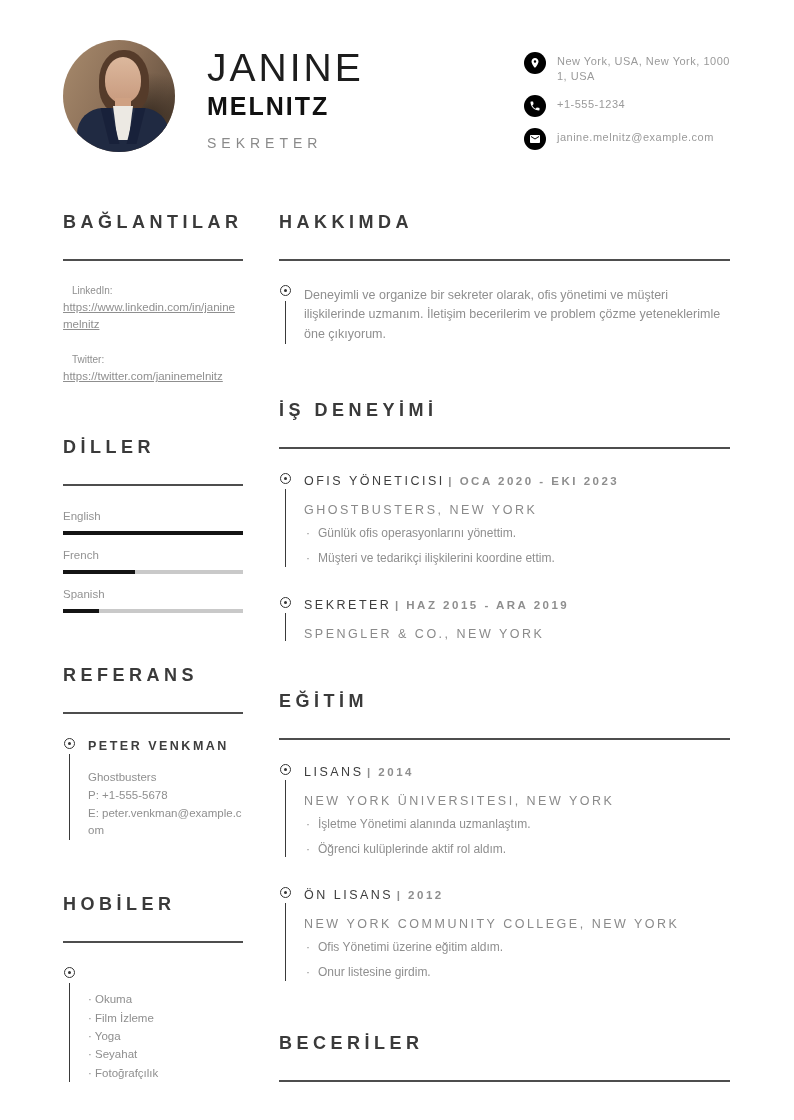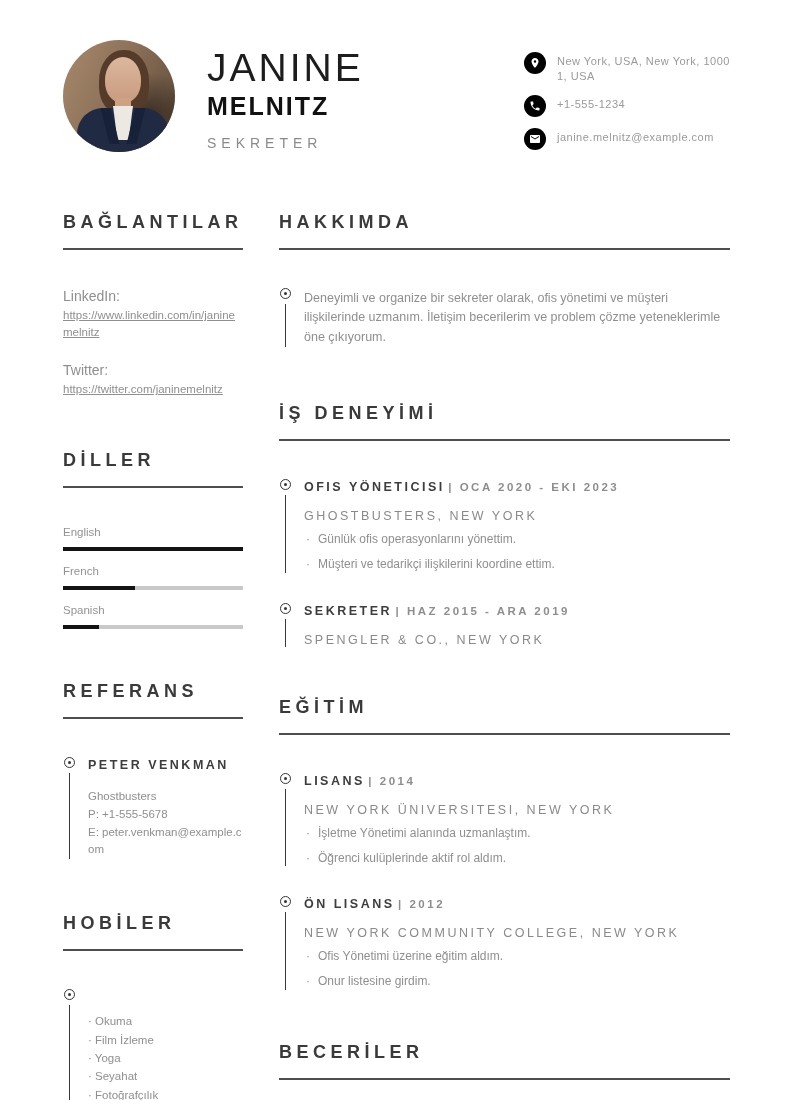--- a/index.html
+++ b/index.html
@@ -29,26 +29,26 @@
   .contact-row { display:flex; align-items:flex-start; }
   .cicon { flex:0 0 22px; width:22px; height:22px; border-radius:50%; background:#000; display:flex; align-items:center; justify-content:center; margin-right:11px; }
   .cicon svg { width:12px; height:12px; fill:#ffffff; }
   .ctext { font-size:11px; color:#9a9a9a; line-height:1.35; letter-spacing:0.5px; word-break:break-all; padding-top:2px; }
 
   
   .columns { display:flex; margin-top:60px; gap:36px; }
   .col-left  { flex:0 0 180px; width:180px; }
   .col-right { flex:1; min-width:0; }
 
-  section h2 { font-size:18px; font-weight:700; letter-spacing:4.5px; color:#3a3a3a; padding-bottom:15px; border-bottom:2px solid #4e4e4e; margin-bottom:38px; }
+  section h2 { font-size:18px; font-weight:700; letter-spacing:4.5px; color:#3a3a3a; padding-bottom:26px; border-bottom:2px solid #4e4e4e; margin-bottom:24px; }
 
   
   .sec-links { margin-bottom:52px; }
   .link-item { margin-bottom:22px; }
-  .link-label { font-size:14px; color:#8f8f8f; margin-bottom:3px; }
+  .link-label { font-size:10px; color:#8f8f8f; margin-bottom:3px;margin-left:9px; }
   .link-url { display:block; font-size:11.5px; color:#8f8f8f; text-decoration:underline; word-break:break-all; line-height:1.45; cursor:pointer; }
 
   .sec-langs { margin-bottom:52px; }
   .lang-row { margin-bottom:14px; }
   .lang-name { font-size:11.5px; color:#939393; margin-bottom:9px; }
   .lang-track { width:100%; height:4px; background:#c9c9c9; }
   .lang-fill { height:4px; background:#141414; }
 
   .sec-ref { margin-bottom:54px; }
   .entry { display:flex; }
@@ -66,21 +66,21 @@
   .hobby-list li::before { content:"· "; }
 
   
   .sec-about { margin-bottom:56px; }
   .about-text { font-size:12.5px; color:#8f8f8f; line-height:1.55; padding-top:1px; }
 
   .sec-exp { margin-bottom:50px; }
   .xentry { margin-bottom:30px; }
   .xentry:last-child { margin-bottom:0; }
   .xtitle { font-size:12.5px; padding-top:1px; }
-  .xrole { font-weight:700; letter-spacing:2.5px; color:#3d3d3d; }
+  .xrole { font-weight:400; letter-spacing:2.5px; color:#3d3d3d; }
   .xdates { font-weight:700; letter-spacing:2.5px; color:#8e8e8e; font-size:11.5px; }
   .xcompany { font-size:12.5px; letter-spacing:2.5px; color:#8a8a8a; margin-top:15px; }
   .xbullets { list-style:none; margin-top:8px; }
   .xbullets li { font-size:12px; color:#8f8f8f; line-height:1.4; margin-top:8px; padding-left:14px; position:relative; }
   .xbullets li::before { content:"·"; position:absolute; left:2px; }
 
   .sec-edu { margin-bottom:52px; }
 
   .sec-skills { margin-bottom:0; }
 </style>

